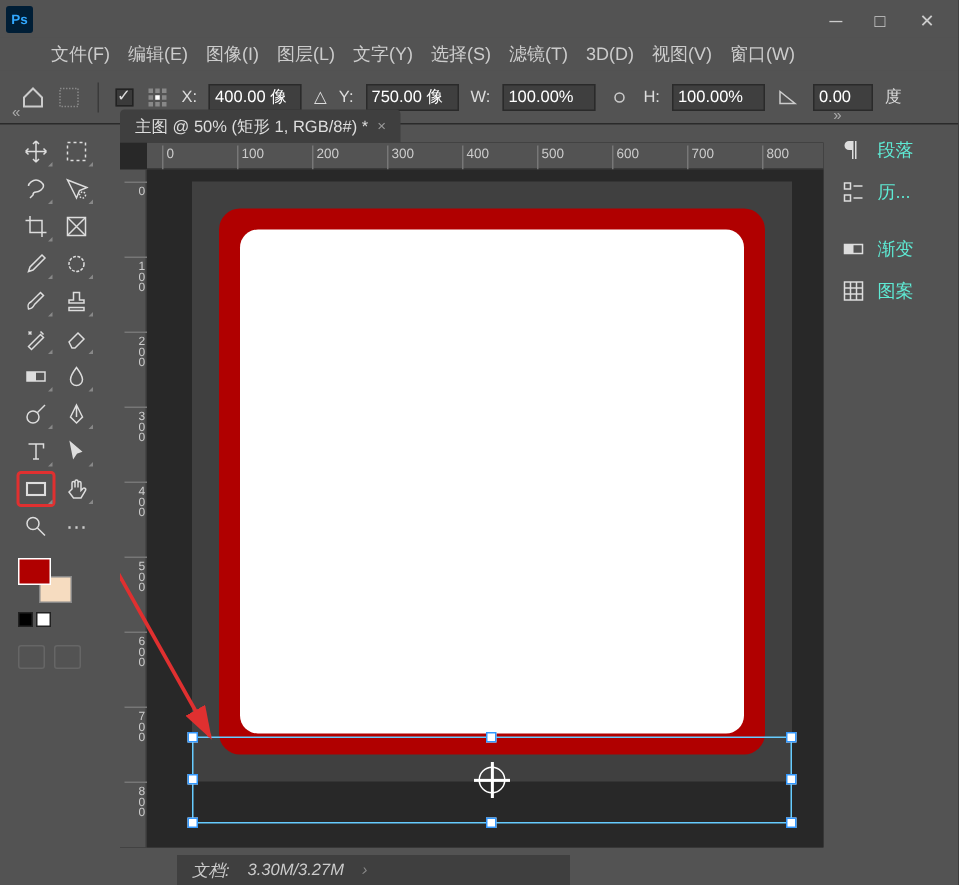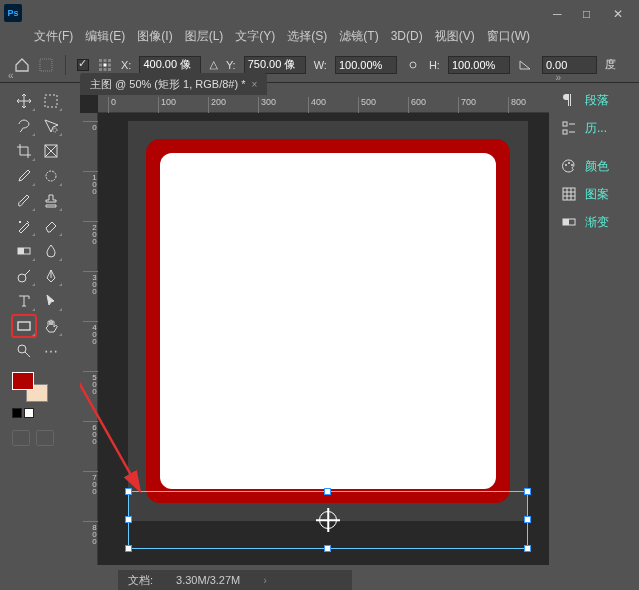--- a/index.html
+++ b/index.html
@@ -66,21 +66,21 @@
 .target { position:absolute; width:18px; height:18px; border:1.5px solid #fff; border-radius:50%; left:50%; top:50%; transform:translate(-50%,-50%);}
 .target::before,.target::after{content:"";position:absolute;background:#fff;}
 .target::before{width:24px;height:1.5px;top:50%;left:-4px;transform:translateY(-50%);}
 .target::after{width:1.5px;height:24px;left:50%;top:-4px;transform:translateX(-50%);}
 
 
 .arrow { position:absolute; pointer-events:none;}
 .arrow svg { overflow:visible; }
 
 
-.statusbar { position:absolute; bottom:0; left:118px; height:20px; background:#3f3f3f; display:flex; align-items:center; font-size:11px; color:#ccc; padding:0 10px; width:234px; gap:23px;}
+.statusbar { position:absolute; bottom:0; left:118px; height:20px; background:#3f3f3f; display:flex; align-items:center; font-size:11px; color:#ccc; padding:0 10px; width:262px; gap:12px;font-style:italic;}
 .statusbar .grip{ color:#888;}
 
 
 .rpanel { position:absolute; top:86px; right:4px; width:80px; }
 .ritem { height:28px; display:flex; align-items:center; gap:8px; padding:0 6px; font-size:12px; color:#5eead4; cursor:pointer;}
 .ritem svg{ width:16px; height:16px; flex-shrink:0;}
 .rsep{ height:10px;}
 </style>
 </head>
 <body>
@@ -145,21 +145,21 @@
         <path d="M5 8a3 3 0 0 1 3-3h0a3 3 0 0 1 3 3M5 8a3 3 0 0 0 3 3h0a3 3 0 0 0 3-3" fill="none" stroke="#ccc"></path>
       </svg>
     </span>
   <span class="opt-lbl">H:</span>
   <input class="opt-input" value="100.00%" style="">
   <span class="opt-ico">
       <svg viewBox="0 0 16 16">
         <path d="M2 12 L12 12 L2 4 Z" fill="none" stroke="#ccc"></path>
       </svg>
     </span>
-  <input class="opt-input" style="width: 55px;" value="0.00">
+  <input class="opt-input" style="width: 40px;" value="0.00">
   <span class="opt-lbl">度</span>
 </div>
 
 <div class="collapse-left">«</div>
 <div class="collapse-right">»</div>
 
 <div class="toolbox">
   <div class="toolgrid">
     <div class="tool">
         <svg viewBox="0 0 16 16">
@@ -388,34 +388,25 @@
       <svg viewBox="0 0 16 16">
         <rect x="2" y="2" width="4" height="4" stroke="#ddd" fill="none"></rect>
         <rect x="2" y="10" width="4" height="4" stroke="#ddd" fill="none"></rect>
         <path d="M8 4h6M8 12h6" stroke="#ddd"></path>
       </svg>
       <span>历...</span>
     </div>
   <div class="rsep"></div>
   <div class="ritem">
       <svg viewBox="0 0 16 16">
-        <path d="M8 2a6 6 0 1 0 4 10c1-1-1-1-1-2s2-1 2-3a5 5 0 0 0-5-5z" fill="none" stroke="#ddd"></path>
-        <circle cx="5" cy="7" r="1" fill="#ddd"></circle>
-        <circle cx="8" cy="5" r="1" fill="#ddd"></circle>
-        <circle cx="11" cy="7" r="1" fill="#ddd"></circle>
-      </svg>
-      <span>颜色</span>
+        <rect x="2" y="5" width="12" height="6" stroke="#ddd" fill="none"></rect>
+        <rect x="2" y="5" width="6" height="6" fill="#ddd"></rect>
+      </svg>
+      <span>渐变</span>
     </div>
   <div class="ritem">
       <svg viewBox="0 0 16 16">
         <rect x="2" y="2" width="12" height="12" stroke="#ddd" fill="none"></rect>
         <path d="M2 6h12M2 10h12M6 2v12M10 2v12" stroke="#ddd"></path>
       </svg>
       <span>图案</span>
     </div>
-  <div class="ritem">
-      <svg viewBox="0 0 16 16">
-        <rect x="2" y="5" width="12" height="6" stroke="#ddd" fill="none"></rect>
-        <rect x="2" y="5" width="6" height="6" fill="#ddd"></rect>
-      </svg>
-      <span>渐变</span>
-    </div>
 </div>
 
 </body></html>

